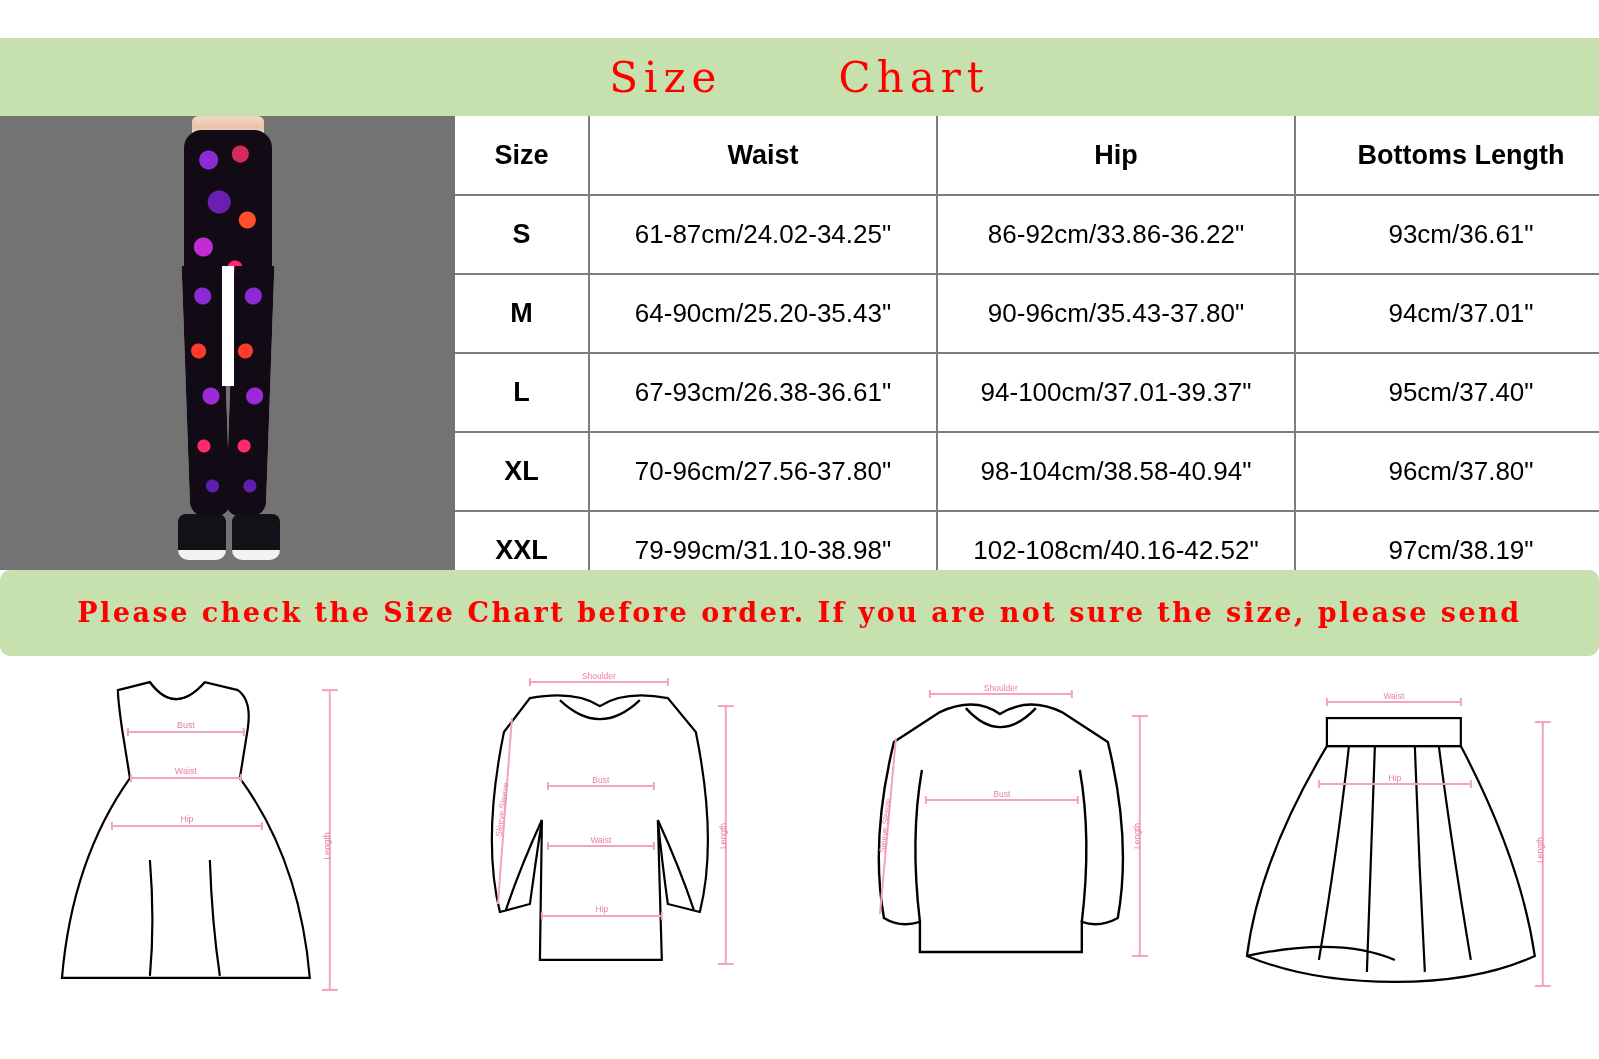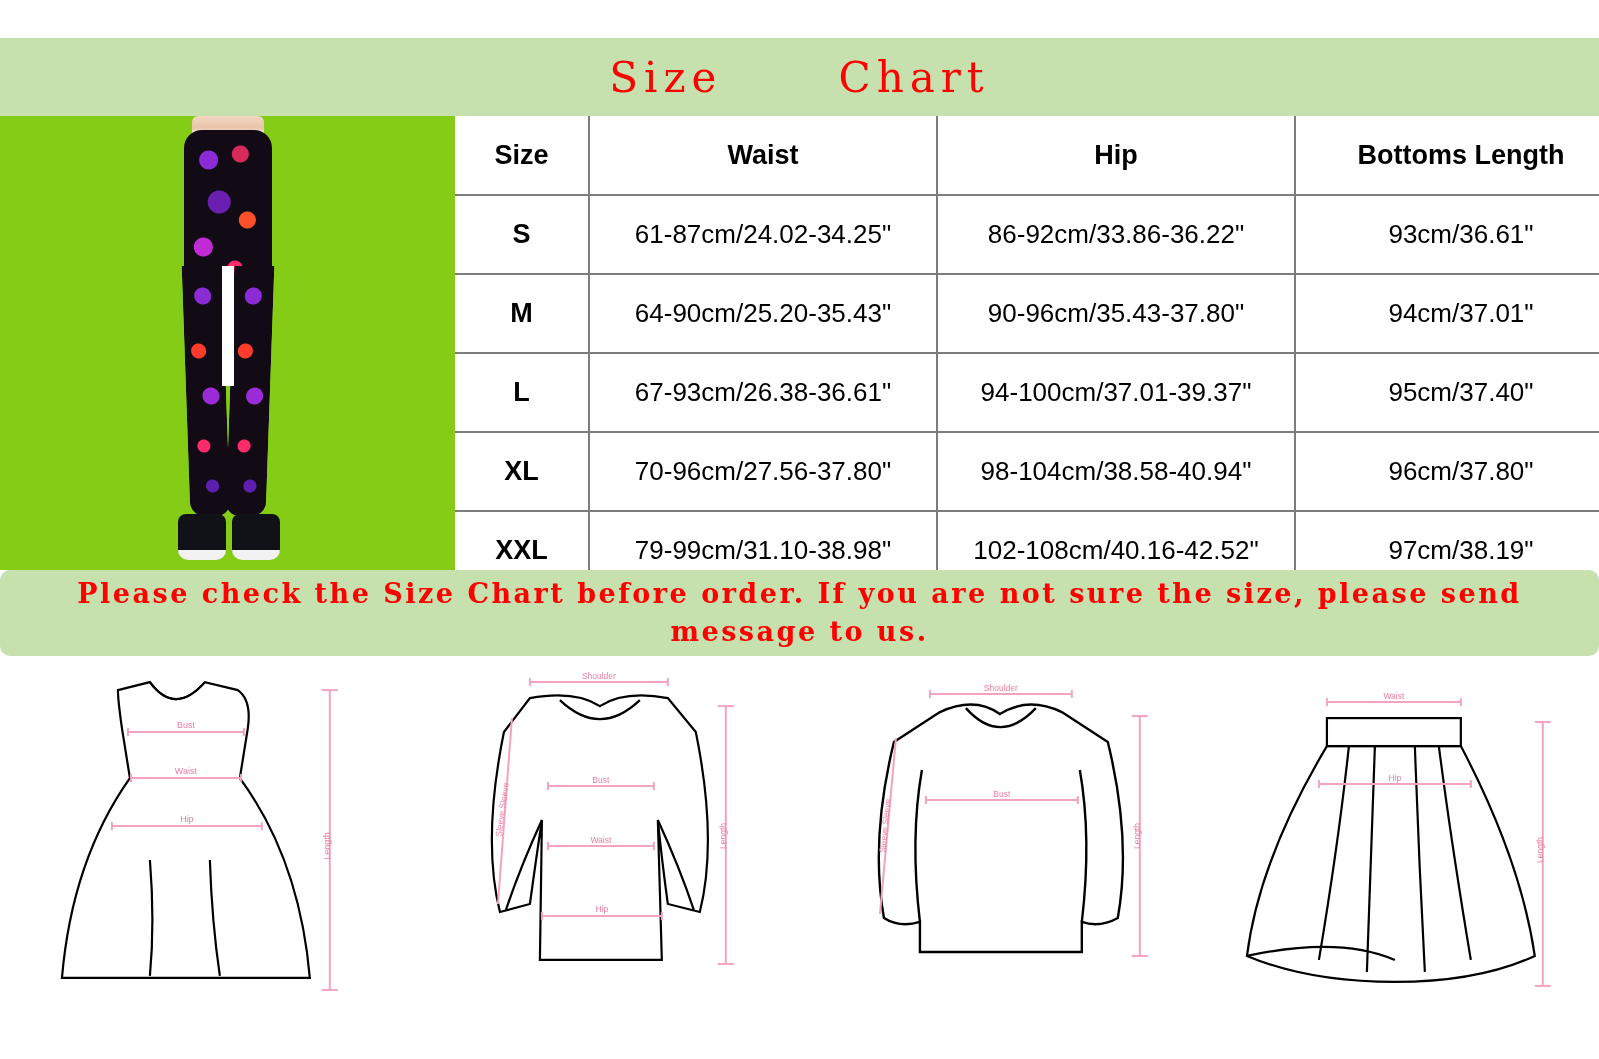--- a/index.html
+++ b/index.html
@@ -41,21 +41,21 @@
     white-space: pre;
   }
 
   
   .content-row {
     position: absolute;
     left: 0;
     top: 116px;
     width: 1599px;
     height: 454px;
-    background: #84cc16;
+    background: #737373;
     display: flex;
   }
   .product-cell {
     width: 455px;
     height: 454px;
     position: relative;
     display: flex;
     align-items: flex-start;
     justify-content: center;
     overflow: hidden;
@@ -284,21 +284,20 @@
           <td>79-99cm/31.10-38.98"</td>
           <td>102-108cm/40.16-42.52"</td>
           <td>97cm/38.19"</td>
         </tr>
       </tbody>
     </table>
   </div>
 
   <div class="notice-band">
     <div class="notice-line">Please check the Size Chart before order. If you are not sure the size, please send</div>
-    <div class="notice-line">message to us.</div>
   </div>
 
   <div class="diagram-strip">
 
     <div class="diagram-cell">
       <svg viewBox="0 0 400 399" xmlns="http://www.w3.org/2000/svg">
         <g fill="none" stroke="#000" stroke-width="2.2">
           <path d="M118 30 L150 22 Q175 56 205 22 L238 30 Q252 40 248 68 L240 118 Q300 200 310 318 L62 318 Q72 200 130 118 L122 68 Q118 40 118 30 Z"></path>
           <path d="M150 22 Q175 56 205 22"></path>
           <path d="M150 200 Q155 262 150 316"></path>

